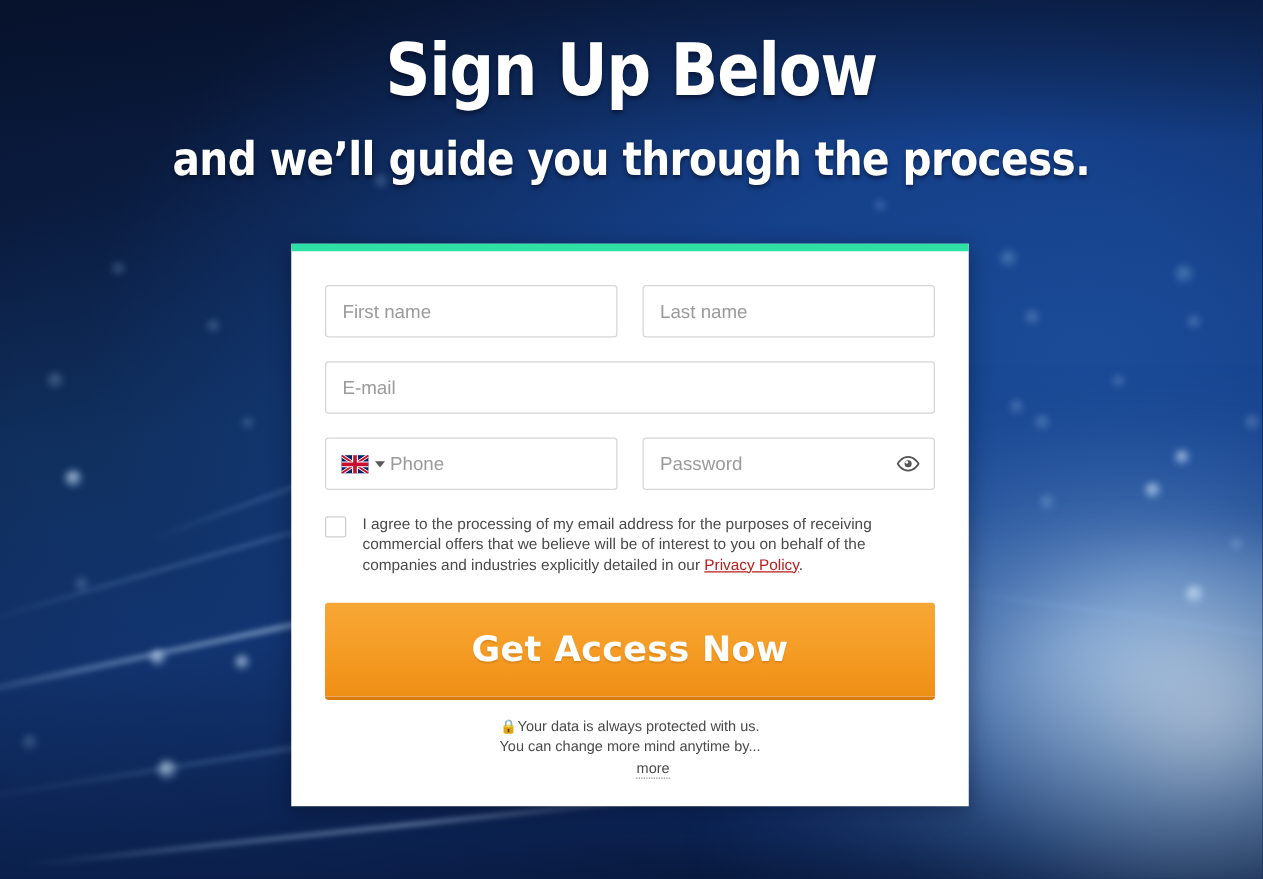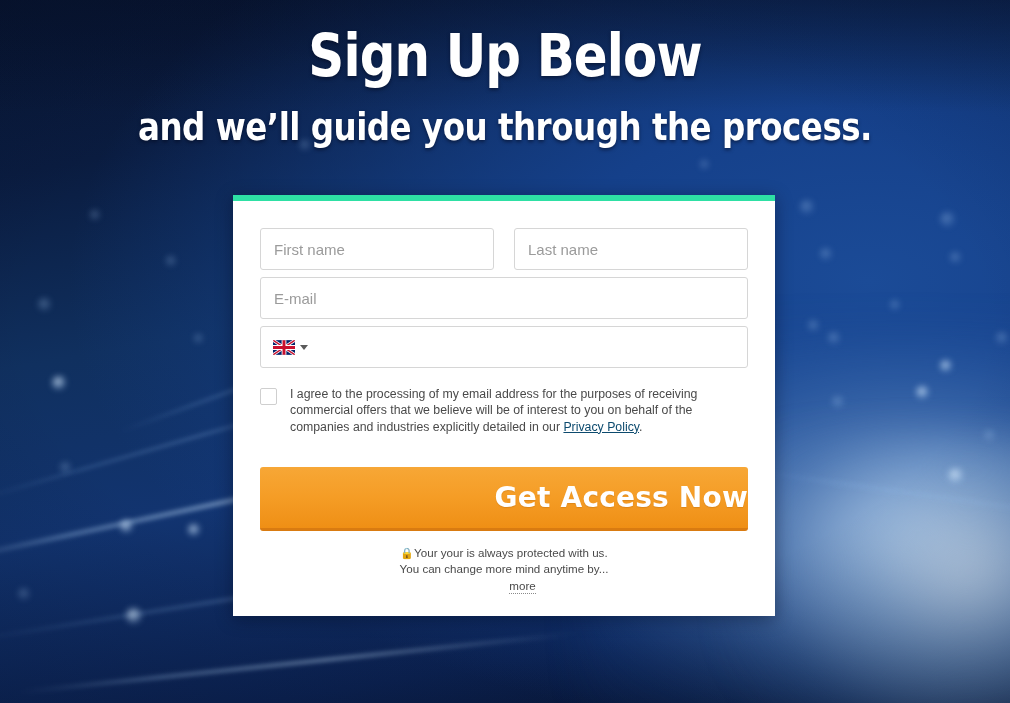--- a/index.html
+++ b/index.html
@@ -158,21 +158,21 @@
   }
 
   .card-body {
     padding: 27px 27px 22px 27px;
   }
 
   
   .field-row {
     display: flex;
     gap: 20px;
-    margin-bottom: 7px;
+    margin-bottom: 19px;
   }
 
   .field {
     flex: 1;
     position: relative;
     height: 42px;
     border: 1px solid #d6d6d6;
     border-radius: 3px;
     background: #fff;
     display: flex;
@@ -250,42 +250,41 @@
   }
 
   .consent-text {
     font-size: 12.3px;
     line-height: 1.33;
     color: #4a4a4a;
     font-family: "Liberation Sans", sans-serif;
   }
 
   .consent-text a {
-    color: #0c4a6e;
+    color: #b91c1c;
     text-decoration: underline;
   }
 
   
   #submit-button {
     display: block;
     width: 100%;
-    margin-top: 32px;
-    height: 64px;
+    margin-top: 22px;
+    height: 78px;
     border: none;
     border-bottom: 3px solid #d97b11;
     border-radius: 3px;
     background: linear-gradient(180deg, #f7a736 0%, #f59d26 48%, #ef8f15 100%);
     color: #ffffff;
     font-family: "DejaVu Sans", sans-serif;
     font-weight: bold;
     font-size: 28px;
     letter-spacing: 0.2px;
     cursor: pointer;
     text-shadow: 0 1px 1px rgba(140,75,5,0.22);
-    text-align: right;
   }
 
   
   .card-footer {
     margin-top: 14px;
     text-align: center;
     font-size: 11.6px;
     line-height: 1.32;
     color: #4a4a4a;
   }
@@ -380,35 +379,46 @@
             <svg width="22" height="15" viewBox="0 0 60 40">
               <rect width="60" height="40" fill="#012169"></rect>
               <path d="M0,0 L60,40 M60,0 L0,40" stroke="#ffffff" stroke-width="8"></path>
               <path d="M0,0 L60,40 M60,0 L0,40" stroke="#C8102E" stroke-width="4"></path>
               <path d="M30,0 L30,40 M0,20 L60,20" stroke="#ffffff" stroke-width="13"></path>
               <path d="M30,0 L30,40 M0,20 L60,20" stroke="#C8102E" stroke-width="8"></path>
             </svg>
           </span>
           <span class="chevron-down"></span>
         </div>
-      </div>
-
+        <input class="field-input" type="tel" placeholder="Phone" style="">
+      </div>
+
+      <div class="field">
+        <input class="field-input" type="text" placeholder="Password" style="">
+        <span class="eye-btn">
+          <svg width="19" height="13" viewBox="0 0 24 16">
+            <path d="M12,1 C5,1 1.5,8 1.5,8 C1.5,8 5,15 12,15 C19,15 22.5,8 22.5,8 C22.5,8 19,1 12,1 Z" fill="none" stroke="#555" stroke-width="1.8"></path>
+            <circle cx="12" cy="8" r="3.6" fill="#555"></circle>
+            <circle cx="10.6" cy="6.6" r="1.5" fill="#ffffff"></circle>
+          </svg>
+        </span>
+      </div>
 
     </div>
 
     <div class="consent">
       <div class="checkbox"></div>
       <div class="consent-text">I agree to the processing of my email address for the purposes of receiving commercial offers that we believe will be of interest to you on behalf of the companies and industries explicitly detailed in our <a href="#">Privacy Policy</a>.</div>
     </div>
 
 
     <button id="submit-button">Get Access Now</button>
 
     <div class="card-footer">
       <div>
-        <span class="lock-icon">🔒</span><span>Your your is always protected with us.</span>
+        <span class="lock-icon">🔒</span><span>Your data is always protected with us.</span>
       </div>
       <div>You can change more mind anytime by...</div>
       <a class="more-link" href="#">more</a>
     </div>
 
   </div>
 </div>
 
 </body></html>

